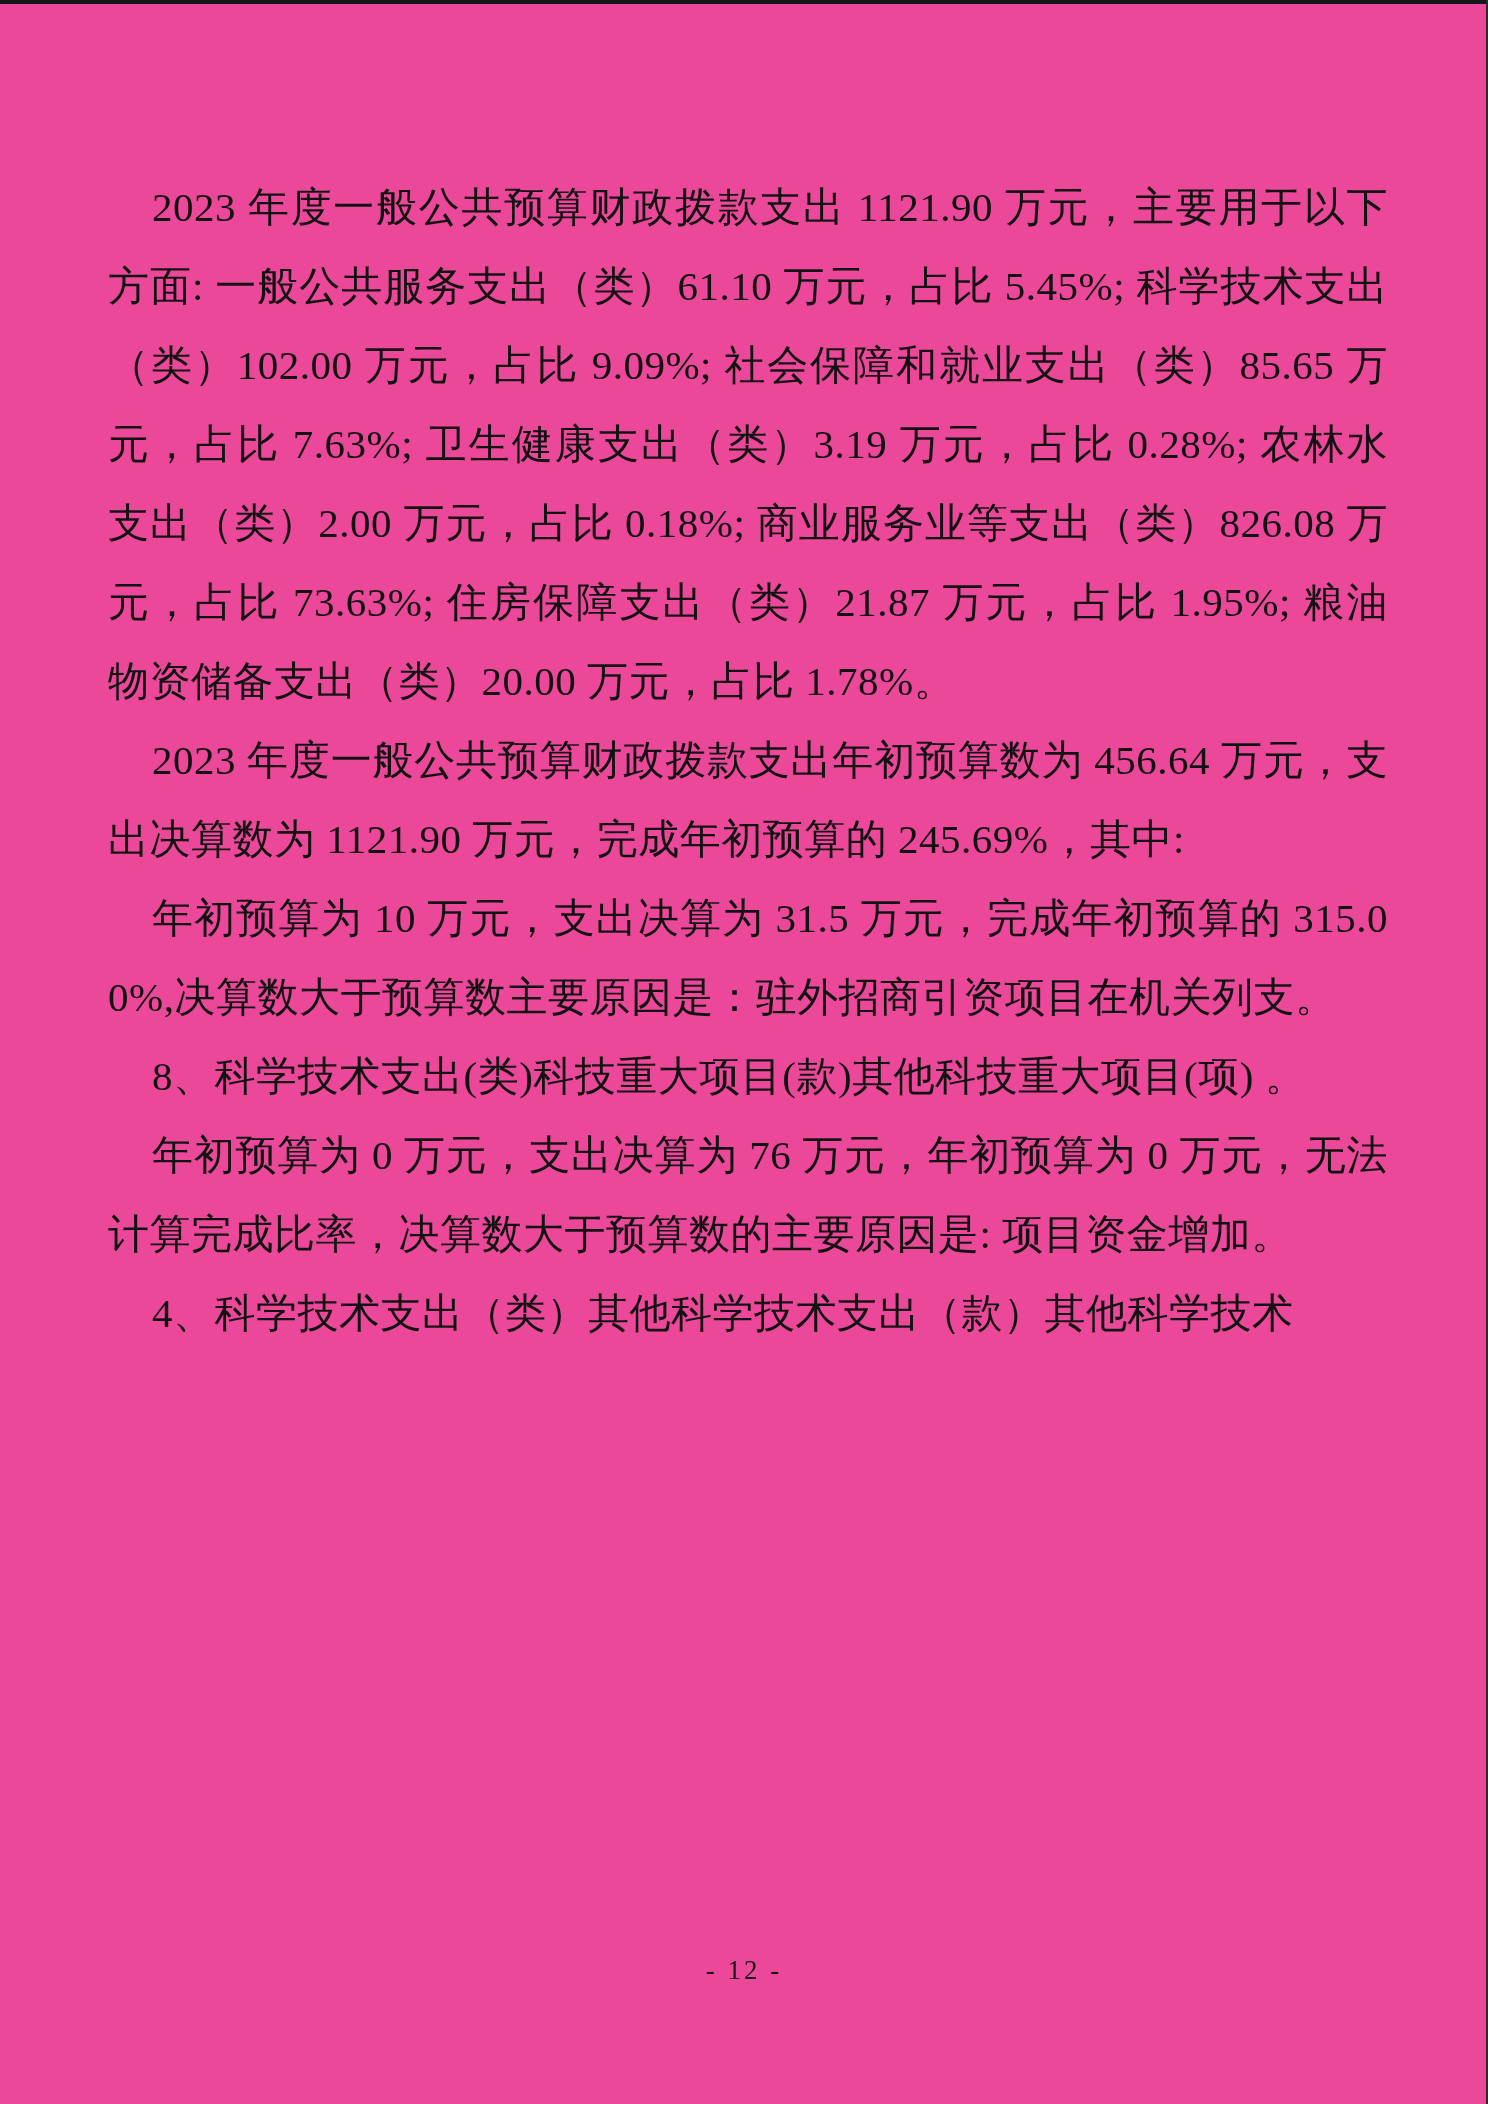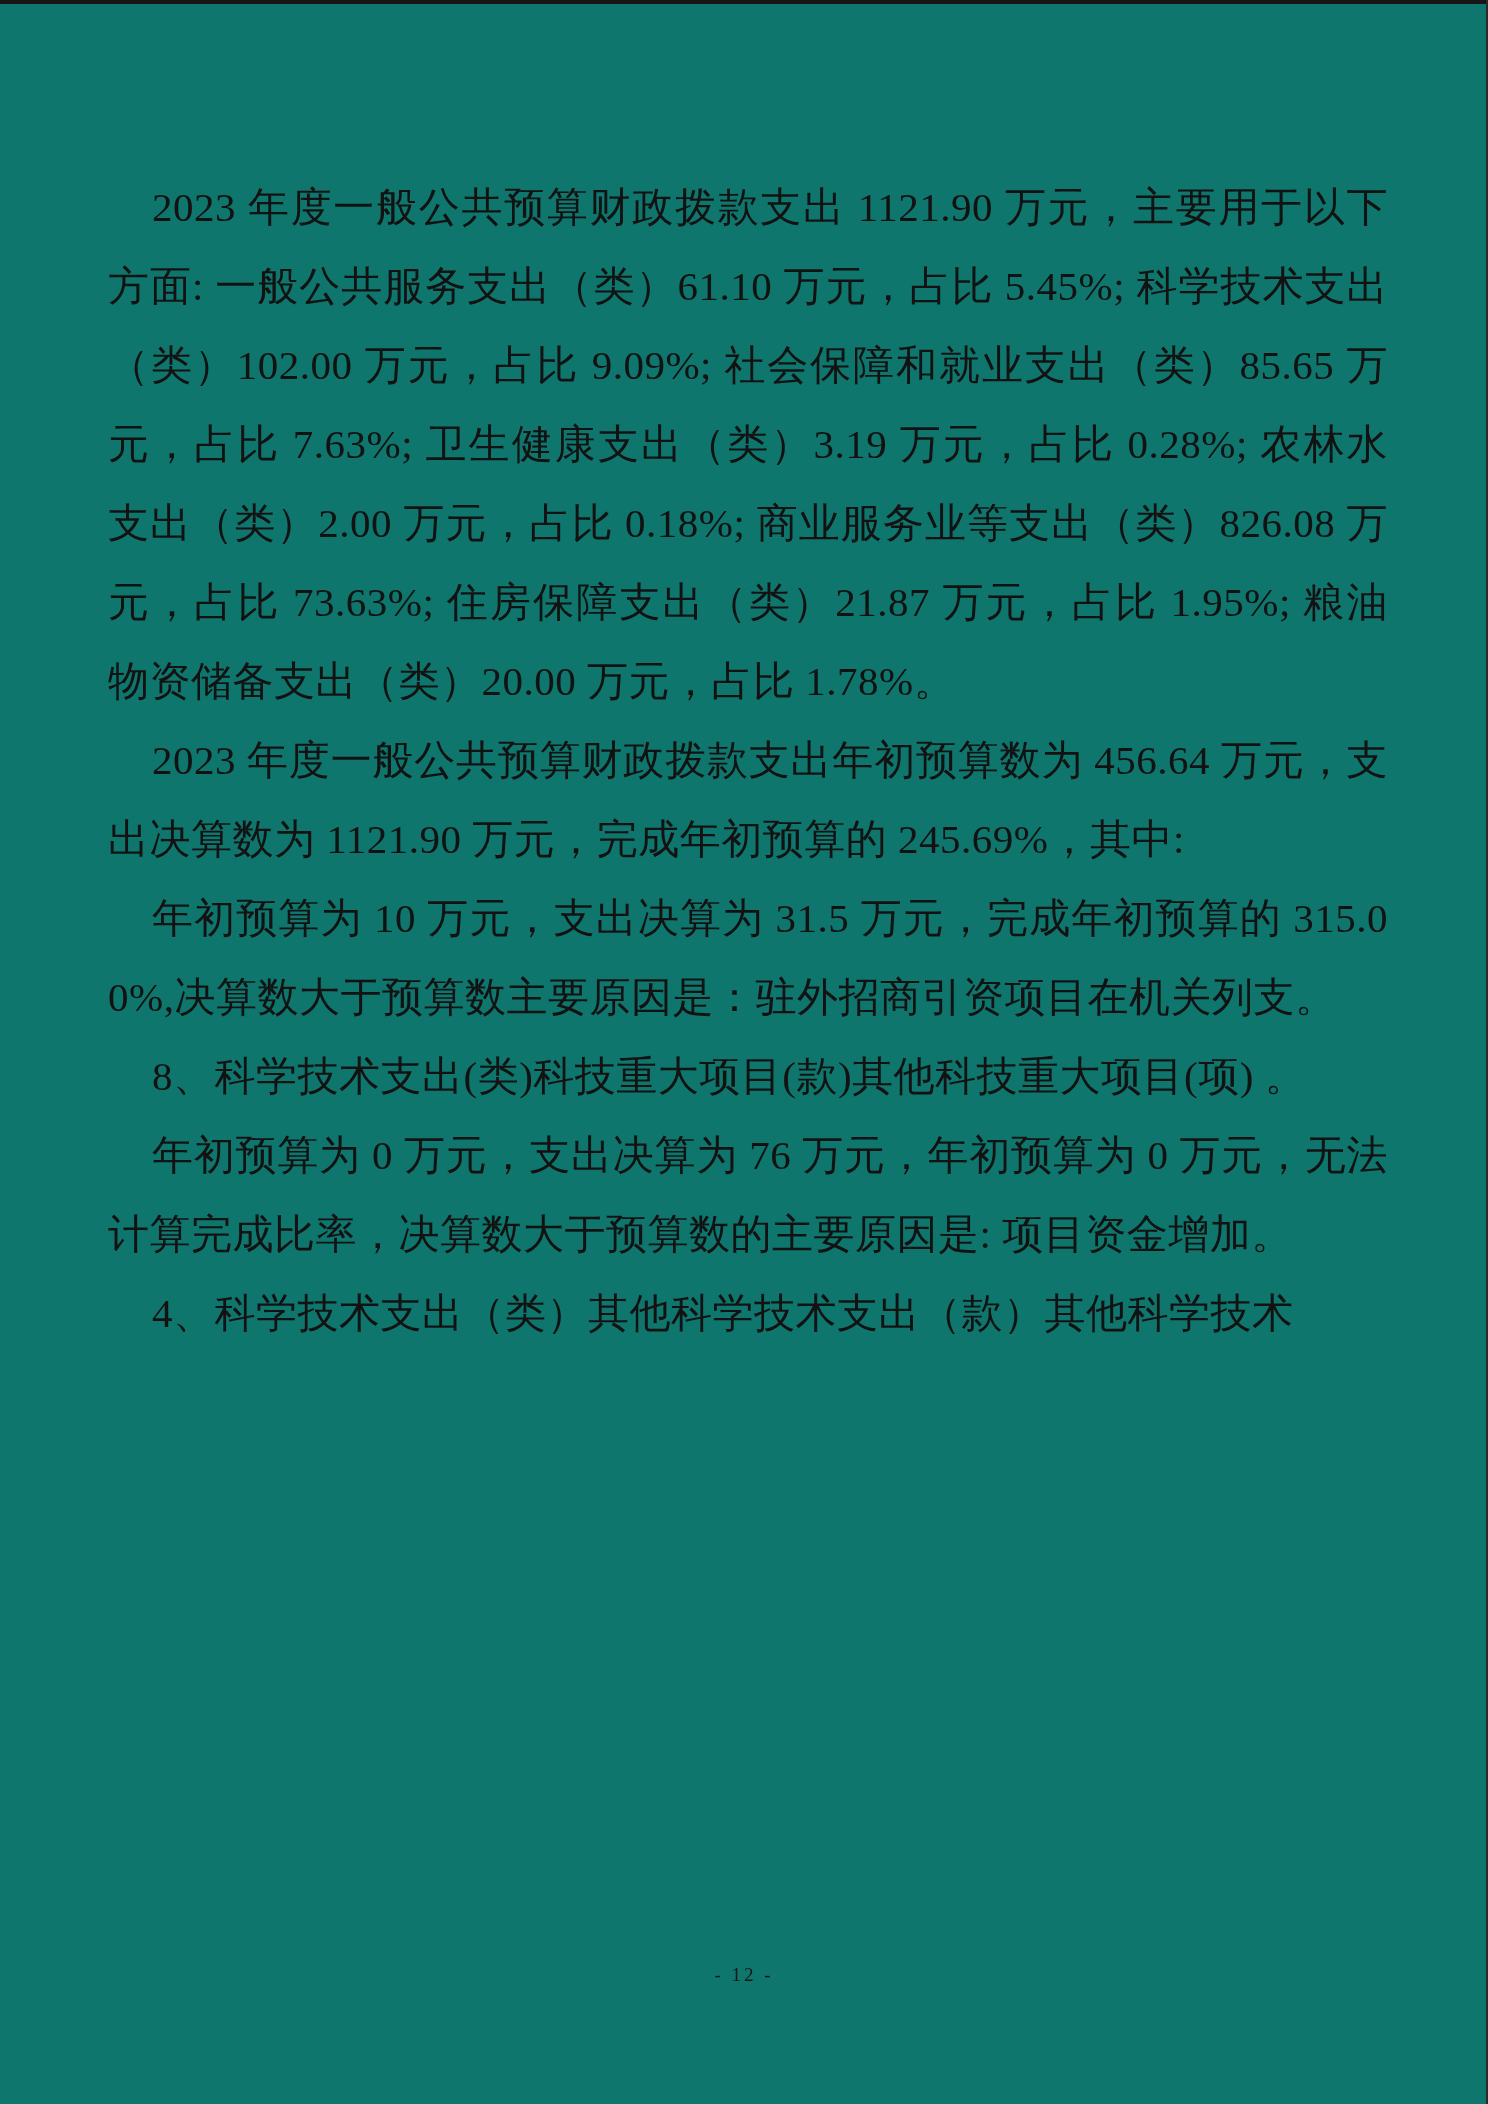--- a/index.html
+++ b/index.html
@@ -4,21 +4,21 @@
 <style>
   html, body {
     margin: 0;
     padding: 0;
     background: #ffffff;
   }
   .page {
     position: relative;
     width: 1488px;
     height: 2104px;
-    background: #0f766e;
+    background: #ec4899;
     overflow: hidden;
     font-family: "Liberation Serif", "DejaVu Serif", serif;
     color: #121212;
     box-sizing: border-box;
   }
   .top-edge {
     position: absolute;
     top: 0;
     left: 0;
     width: 100%;
@@ -53,21 +53,21 @@
     font-family: "Liberation Sans", "DejaVu Sans", sans-serif;
     font-weight: bold;
     letter-spacing: 1px;
   }
   .footer {
     position: absolute;
     bottom: 118px;
     left: 0;
     width: 100%;
     text-align: center;
-    font-size: 19px;
+    font-size: 27px;
     letter-spacing: 3px;
     color: #161616;
   }
 </style>
 </head>
 <body>
 
 <div class="page">
   <div class="top-edge"></div>
   <div class="right-edge"></div>

